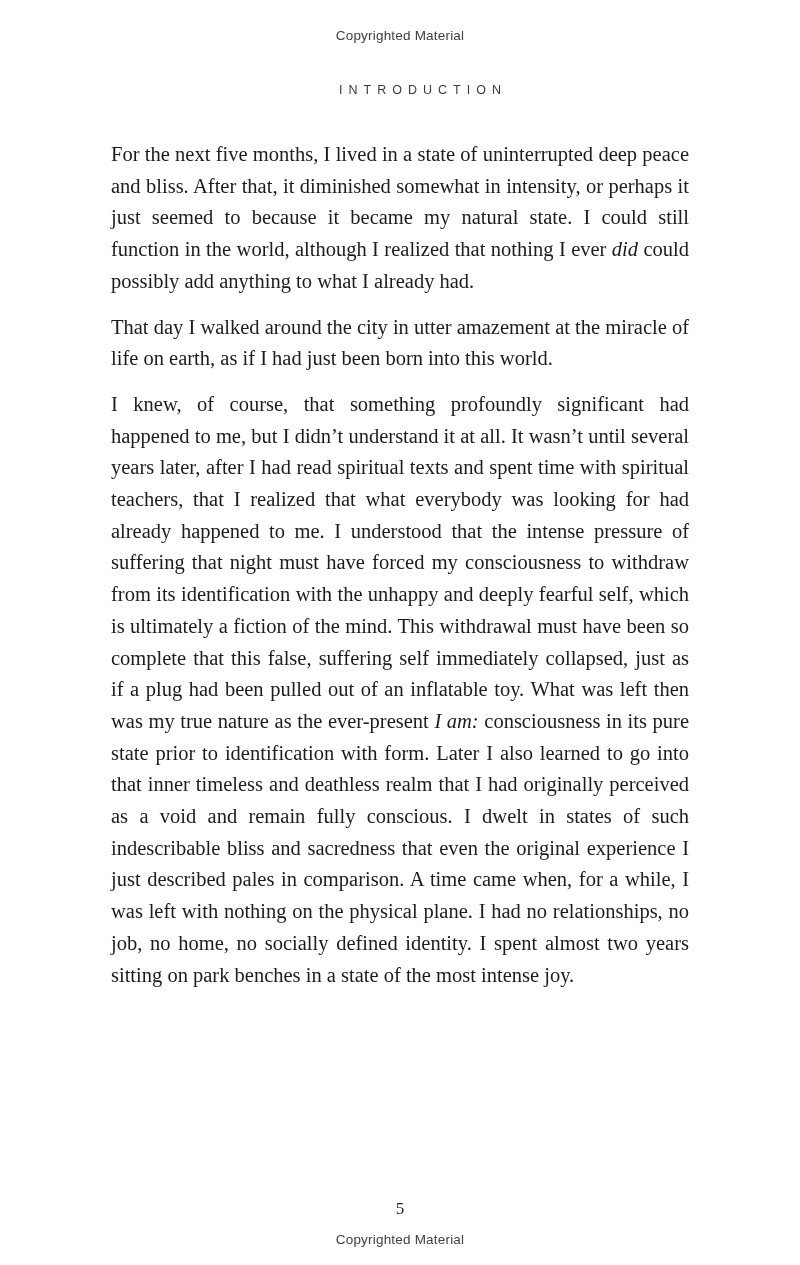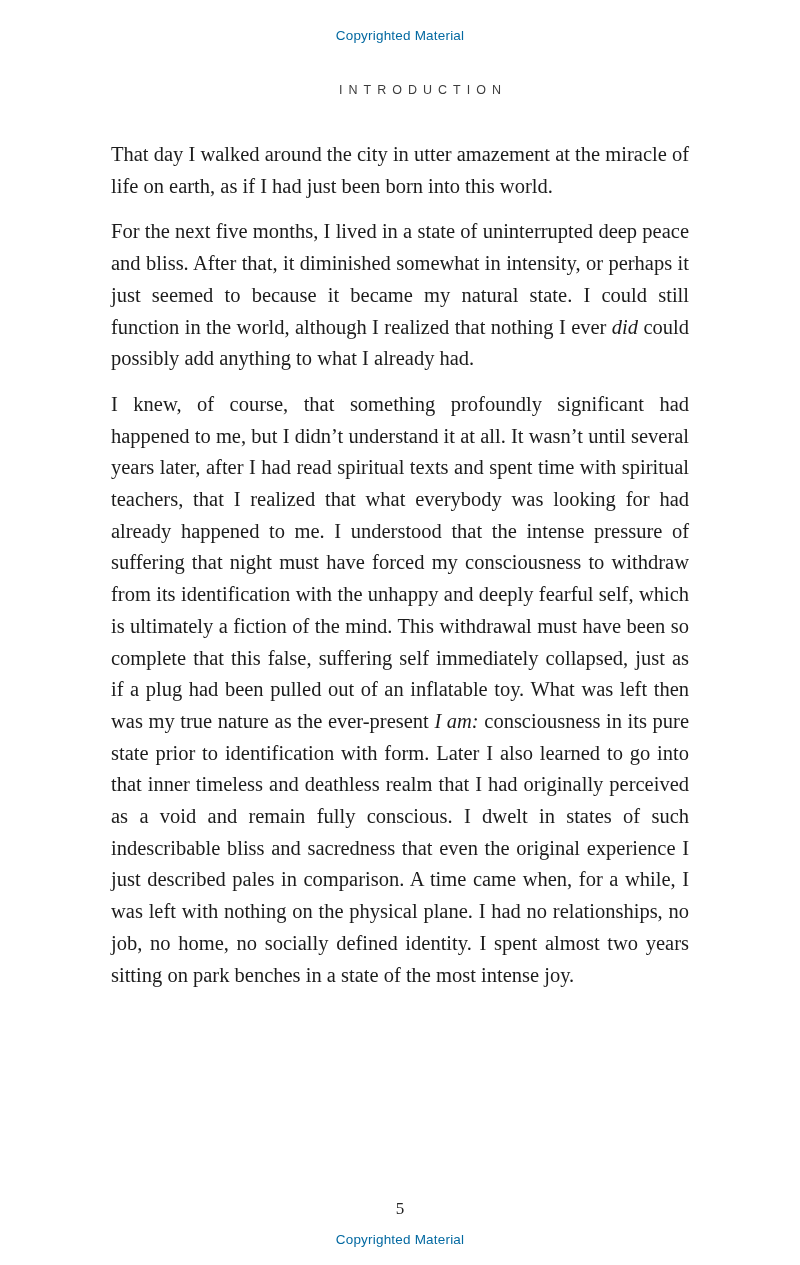--- a/index.html
+++ b/index.html
@@ -10,21 +10,21 @@
     background: #ffffff;
     position: relative;
     font-family: "Liberation Serif", serif;
     color: #1c1c1c;
     overflow: hidden;
   }
   .watermark {
     text-align: center;
     font-family: "Liberation Sans", sans-serif;
     font-size: 13.5px;
-    color: #0369a1;
+    color: #404040;
     letter-spacing: 0.2px;
   }
   .watermark-top {
     padding-top: 28px;
   }
   .section-heading {
     text-align: center;
     margin-top: 40px;
     font-family: "Liberation Sans", sans-serif;
     font-size: 12.5px;
@@ -65,23 +65,23 @@
 </style>
 </head>
 <body>
 
 <div class="watermark watermark-top">Copyrighted Material</div>
 
 <div class="section-heading">INTRODUCTION</div>
 
 <div class="text-block">
 
+  <p><span>For the next five months, I lived in a state of uninterrupted deep peace and bliss. After that, it diminished somewhat in intensity, or perhaps it just seemed to because it became my natural state. I could still function in the world, although I realized that nothing I ever </span><span class="italic">did</span><span> could possibly add anything to what I already had.</span></p>
+
   <p><span>That day I walked around the city in utter amazement at the miracle of life on earth, as if I had just been born into this world.</span></p>
-
-  <p><span>For the next five months, I lived in a state of uninterrupted deep peace and bliss. After that, it diminished somewhat in intensity, or perhaps it just seemed to because it became my natural state. I could still function in the world, although I realized that nothing I ever </span><span class="italic">did</span><span> could possibly add anything to what I already had.</span></p>
 
   <p><span>I knew, of course, that something profoundly significant had happened to me, but I didn’t understand it at all. It wasn’t until several years later, after I had read spiritual texts and spent time with spiritual teachers, that I realized that what everybody was looking for had already happened to me. I understood that the intense pressure of suffering that night must have forced my consciousness to withdraw from its identification with the unhappy and deeply fearful self, which is ultimately a fiction of the mind. This withdrawal must have been so complete that this false, suffering self immediately collapsed, just as if a plug had been pulled out of an inflatable toy. What was left then was my true nature as the ever-present </span><span class="italic">I am:</span><span> consciousness in its pure state prior to identification with form. Later I also learned to go into that inner timeless and deathless realm that I had originally perceived as a void and remain fully conscious. I dwelt in states of such indescribable bliss and sacredness that even the original experience I just described pales in comparison. A time came when, for a while, I was left with nothing on the physical plane. I had no relationships, no job, no home, no socially defined identity. I spent almost two years sitting on park benches in a state of the most intense joy.</span></p>
 
 </div>
 
 <div class="page-number">5</div>
 
 <div class="watermark watermark-bottom">Copyrighted Material</div>
 
 </body></html>

